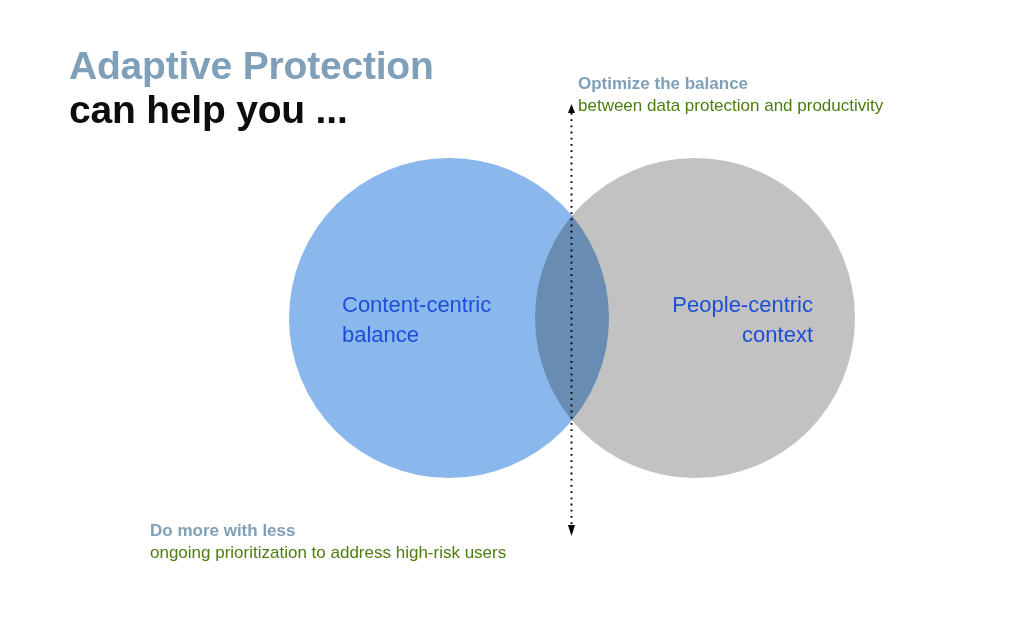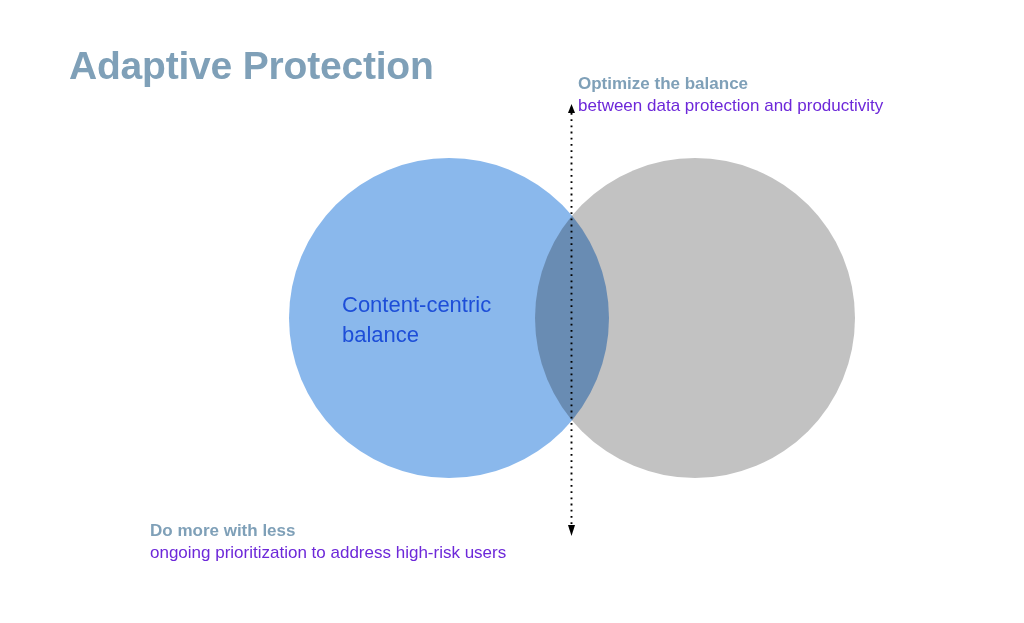--- a/index.html
+++ b/index.html
@@ -101,21 +101,21 @@
     white-space: nowrap;
   }
   .annotation-title {
     font-size: 17px;
     font-weight: bold;
     color: #7fa0b8;
     display: block;
   }
   .annotation-sub {
     font-size: 17px;
-    color: #6d28d9;
+    color: #4d7c0f;
     display: block;
   }
   .annotation-top {
     left: 578px;
     top: 74px;
     text-align: left;
   }
   .annotation-top .annotation-title { margin-bottom: 2px; }
   .annotation-bottom {
     left: 150px;
@@ -125,32 +125,37 @@
   }
   .annotation-bottom .annotation-title { margin-bottom: 2px; margin-right: 4px; }
 </style>
 </head>
 <body>
 
 <div id="slide">
 
   <div class="heading">
     <span class="heading-line1">Adaptive Protection</span>
+    <span class="heading-line2">can help you ...</span>
   </div>
 
   <div class="venn">
     <div class="circle circle-left"></div>
     <div class="circle circle-right"></div>
   </div>
 
   <div class="circle-label circle-label-left">
     <span>Content-centric</span><br>
     <span>balance</span>
   </div>
 
+  <div class="circle-label circle-label-right">
+    <span>People-centric</span><br>
+    <span>context</span>
+  </div>
 
   <svg class="arrow-axis" width="7" height="432" viewBox="0 0 7 432">
     <polygon points="3.5,0 7,9 0,9" fill="#000000"></polygon>
     <line x1="3.5" y1="9" x2="3.5" y2="421" stroke="#000000" stroke-width="1.9" stroke-dasharray="1.8 4.4" stroke-linecap="butt"></line>
     <polygon points="3.5,432 7,421 0,421" fill="#000000"></polygon>
   </svg>
 
   <div class="annotation annotation-top">
     <span class="annotation-title">Optimize the balance</span>
     <span class="annotation-sub">between data protection and productivity</span>

